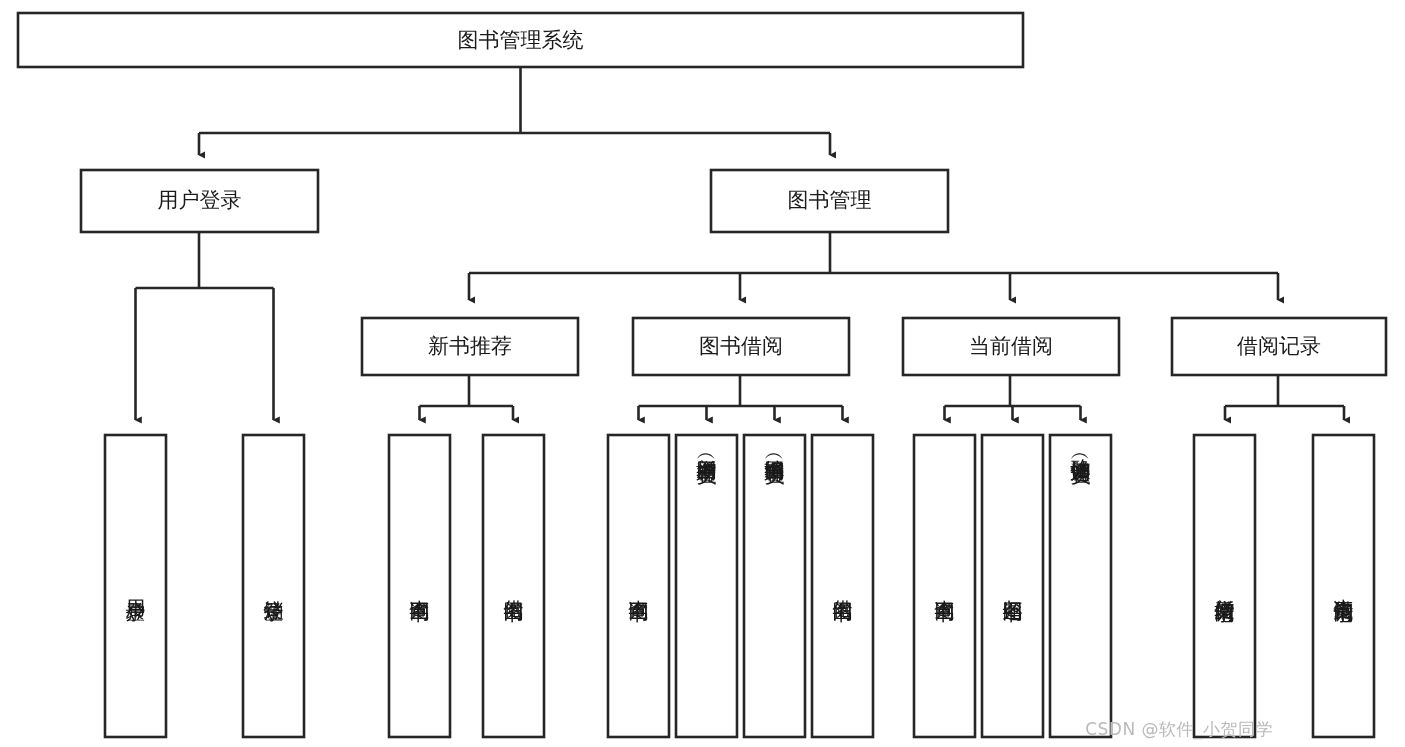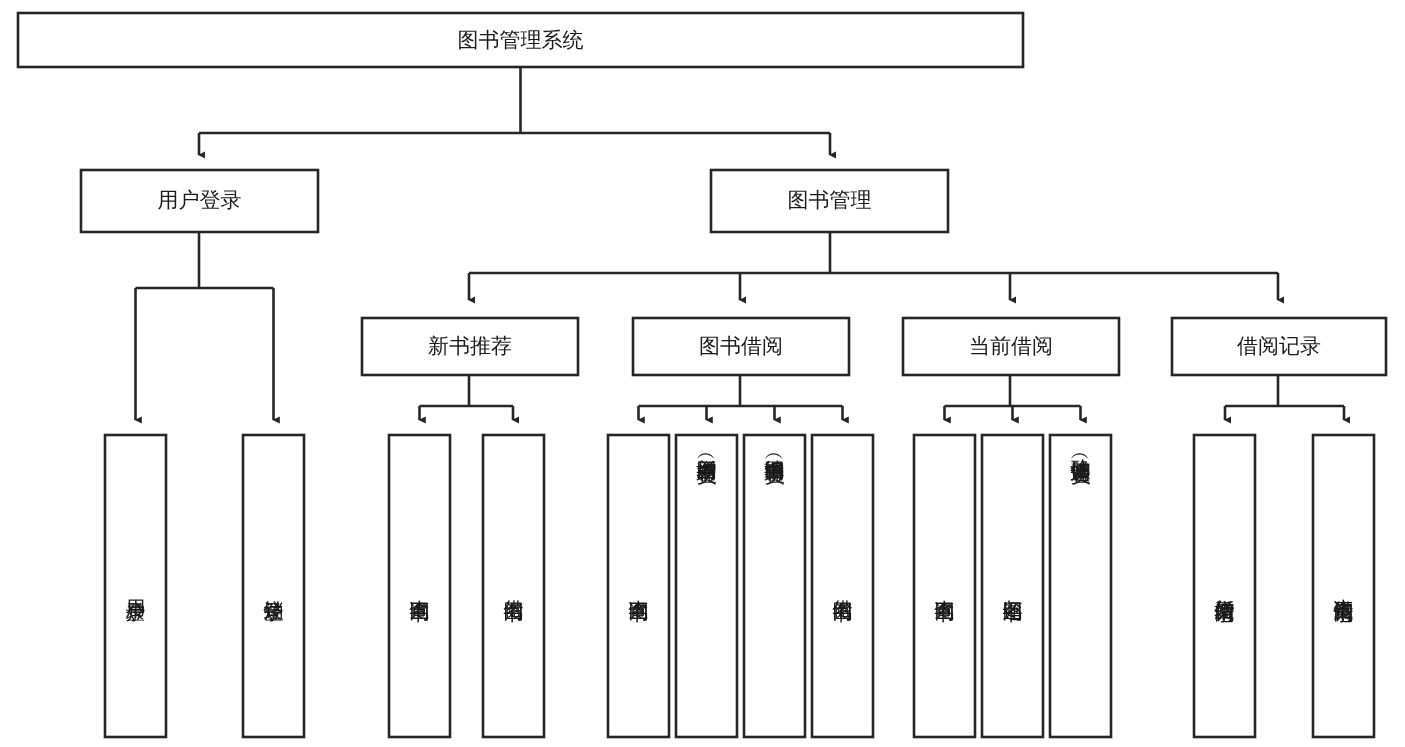--- a/index.html
+++ b/index.html
@@ -234,14 +234,15 @@
     <span class="leaf-label" style="margin-top:8px;">确认归还（管理员）</span>
   </div>
 
   <div class="leaf-label-wrap" style="left:1194px; top:435px; width:61px; height:302px;">
     <span class="leaf-label">新增借阅记录</span>
   </div>
   <div class="leaf-label-wrap" style="left:1313px; top:435px; width:61px; height:302px;">
     <span class="leaf-label">查询借阅记录</span>
   </div>
 
+  <div class="watermark">CSDN @软件_小贺同学</div>
 
 </div>
 
 </body></html>

